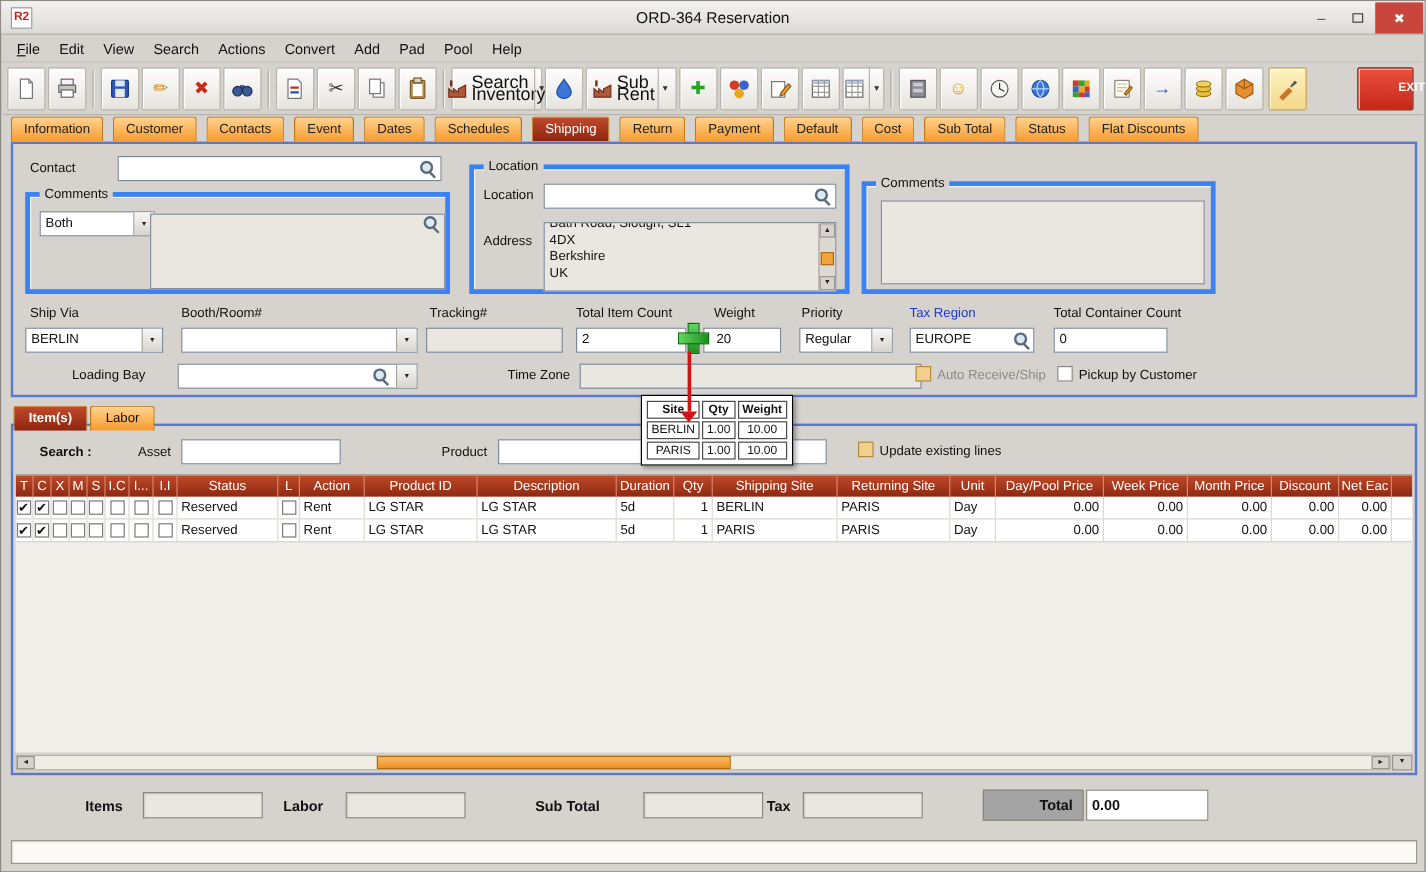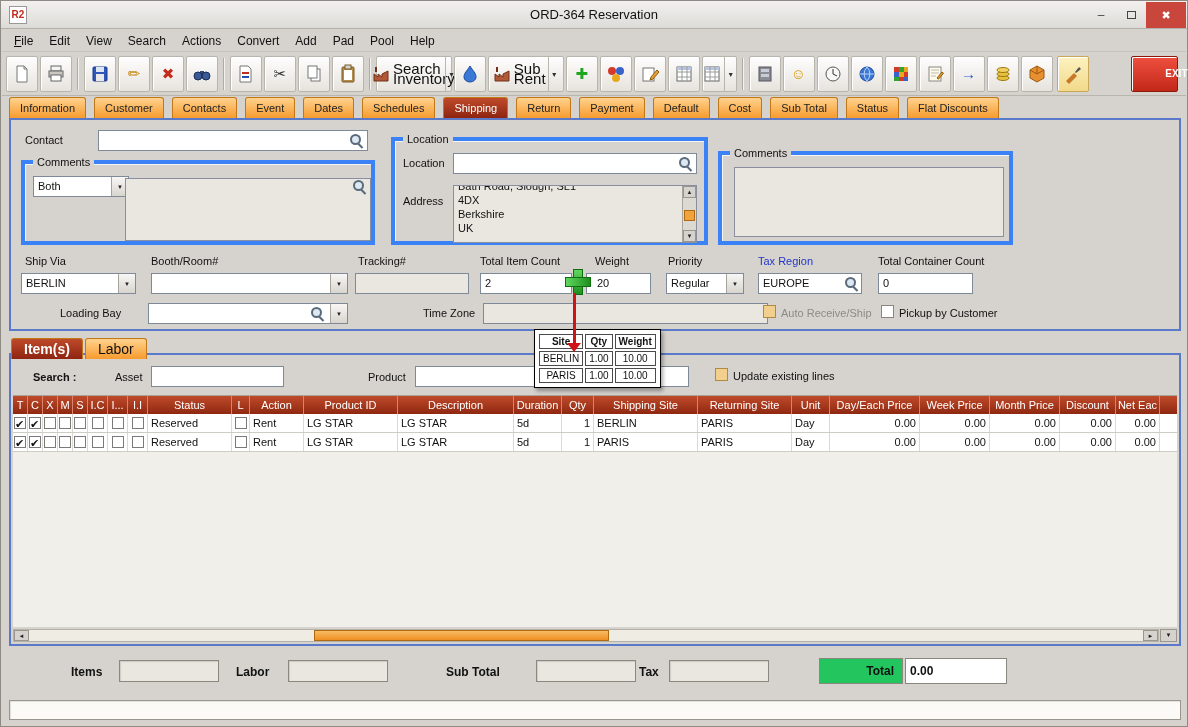--- a/index.html
+++ b/index.html
@@ -79,42 +79,42 @@
   .popup th,.popup td{border:1px solid #4a4a4a;font-size:10px;padding:1px 3px;text-align:center;background:#fff;}
   .popup th{font-weight:bold;}
   .popup th:nth-child(1),.popup td:nth-child(1){min-width:38px;}
   .popup th:nth-child(2),.popup td:nth-child(2){min-width:24px;}
   .popup th:nth-child(3),.popup td:nth-child(3){min-width:34px;}
   .ra-line{position:absolute;left:572px;top:292px;width:3px;height:50px;background:#cf1418;z-index:41;}
   .ra-head{position:absolute;left:566px;top:342px;width:0;height:0;border-left:7px solid transparent;border-right:7px solid transparent;border-top:9px solid #cf1418;z-index:41;}
 
   
   .itemtabs{position:absolute;left:10px;top:337px;display:flex;gap:2px;z-index:2;}
-  .itab{height:21px;padding:0 12px;line-height:20px;font-size:14px;background:linear-gradient(#ffd28e,#f79b2e);border:1px solid #c07818;border-bottom:none;border-radius:3px 3px 0 0;}
+  .itab{height:21px;padding:0 12px;line-height:20px;font-size:11px;background:linear-gradient(#ffd28e,#f79b2e);border:1px solid #c07818;border-bottom:none;border-radius:3px 3px 0 0;}
   .itab.active{background:linear-gradient(#bf4a2b,#8e2410);color:#fff;font-weight:bold;}
   .items-panel{position:absolute;left:8px;top:352px;width:1172px;height:293px;border:2px solid #5b79c9;background:#d6d3ce;}
   .grid{position:absolute;left:2px;top:40px;right:2px;bottom:17px;background:#f1efe9;border-top:1px solid #a8a49c;overflow:hidden;}
   .ghrow{display:flex;height:18px;background:linear-gradient(#c04a2a,#8e2810);}
   .ghc{flex:none;color:#fff;font-size:11px;line-height:18px;text-align:center;border-right:1px solid #d8836a;overflow:hidden;white-space:nowrap;}
   .gr{display:flex;height:19px;background:#fff;border-bottom:1px solid #cfccc5;}
   .grc{flex:none;font-size:11px;line-height:18px;padding:0 3px;border-right:1px solid #dcd9d2;overflow:hidden;white-space:nowrap;}
   .grc.ck{display:flex;align-items:center;justify-content:center;padding:0;}
   .grc.num{text-align:right;}
   .cb{width:12px;height:12px;background:#fff;border:1px solid #7a7a7a;display:inline-block;position:relative;}
   .cb.checked::after{content:"✔";position:absolute;left:0;top:-3px;font-size:11px;color:#111;}
   .hscroll{position:absolute;left:2px;bottom:2px;height:13px;width:1146px;background:#efece4;border:1px solid #b4b1a8;}
   .hs-btn{position:absolute;top:0;width:15px;height:11px;background:#d6d3ce;border:1px solid #9a968e;font-size:6px;text-align:center;line-height:10px;color:#222;}
   .hs-thumb{position:absolute;left:300px;top:0;width:295px;height:11px;background:linear-gradient(#f8bc66,#ef8f22);border:1px solid #b06a10;}
   .corner-btn{position:absolute;right:2px;bottom:2px;width:17px;height:13px;background:#d6d3ce;border:1px solid #9a968e;font-size:6px;text-align:center;line-height:11px;color:#222;}
 
   
   .summary{position:absolute;left:0;top:651px;width:100%;height:46px;}
   .sumlbl{position:absolute;font-size:12px;font-weight:bold;white-space:nowrap;}
   .sumfld{position:absolute;height:22px;background:#eae7e0;border:1px solid #8a877f;box-shadow:inset 1px 1px 1px rgba(0,0,0,.12);font-size:12px;line-height:20px;padding:0 4px;}
-  .totalbox{position:absolute;left:818px;top:6px;width:84px;height:26px;border:1px solid #8a877f;display:flex;align-items:center;justify-content:flex-end;padding-right:8px;font-weight:bold;font-size:12px;background:#22c55e;}
+  .totalbox{position:absolute;left:818px;top:6px;width:84px;height:26px;border:1px solid #8a877f;display:flex;align-items:center;justify-content:flex-end;padding-right:8px;font-weight:bold;font-size:12px;background:#a3a3a3;}
   .totalfld{position:absolute;left:904px;top:6px;width:102px;height:26px;background:#fff;border:1px solid #8a877f;font-weight:bold;font-size:12px;line-height:24px;padding:0 4px;}
   .statusbar{position:absolute;left:8px;top:699px;width:1172px;height:20px;background:#fbfaf7;border:1px solid #9a968e;box-shadow:inset 1px 1px 1px rgba(0,0,0,.1);}
 </style>
 </head>
 <body>
 
 <div class="window" data-name="app-window">
 
   <div class="titlebar" data-name="title-bar">
     <div class="app-icon" data-name="app-icon">R2</div>
@@ -553,21 +553,21 @@
           <div class="ghc" data-name="column-header-status" style="width: 84px;">Status</div>
           <div class="ghc" data-name="column-header-l" style="width: 18px;">L</div>
           <div class="ghc" data-name="column-header-action" style="width: 54px;">Action</div>
           <div class="ghc" data-name="column-header-product-id" style="width: 94px;">Product ID</div>
           <div class="ghc" data-name="column-header-description" style="width: 116px;">Description</div>
           <div class="ghc" data-name="column-header-duration" style="width: 48px;">Duration</div>
           <div class="ghc" data-name="column-header-qty" style="width: 32px;">Qty</div>
           <div class="ghc" data-name="column-header-shipping-site" style="width: 104px;">Shipping Site</div>
           <div class="ghc" data-name="column-header-returning-site" style="width: 94px;">Returning Site</div>
           <div class="ghc" data-name="column-header-unit" style="width: 38px;">Unit</div>
-          <div class="ghc" data-name="column-header-day-each-price" style="width: 90px;">Day/Each Price</div>
+          <div class="ghc" data-name="column-header-day-each-price" style="width: 90px;">Day/Pool Price</div>
           <div class="ghc" data-name="column-header-week-price" style="width: 70px;">Week Price</div>
           <div class="ghc" data-name="column-header-month-price" style="width: 70px;">Month Price</div>
           <div class="ghc" data-name="column-header-discount" style="width: 56px;">Discount</div>
           <div class="ghc" data-name="column-header-net-each" style="width: 44px;">Net Eac</div>
         </div>
       <div data-name="grid-body">
           <div class="gr" data-name="item-row">
             <div class="grc ck" data-name="cell-check-t" style="width: 15px;">
               <span class="cb checked" data-name="row-checkbox"></span>
             </div>

